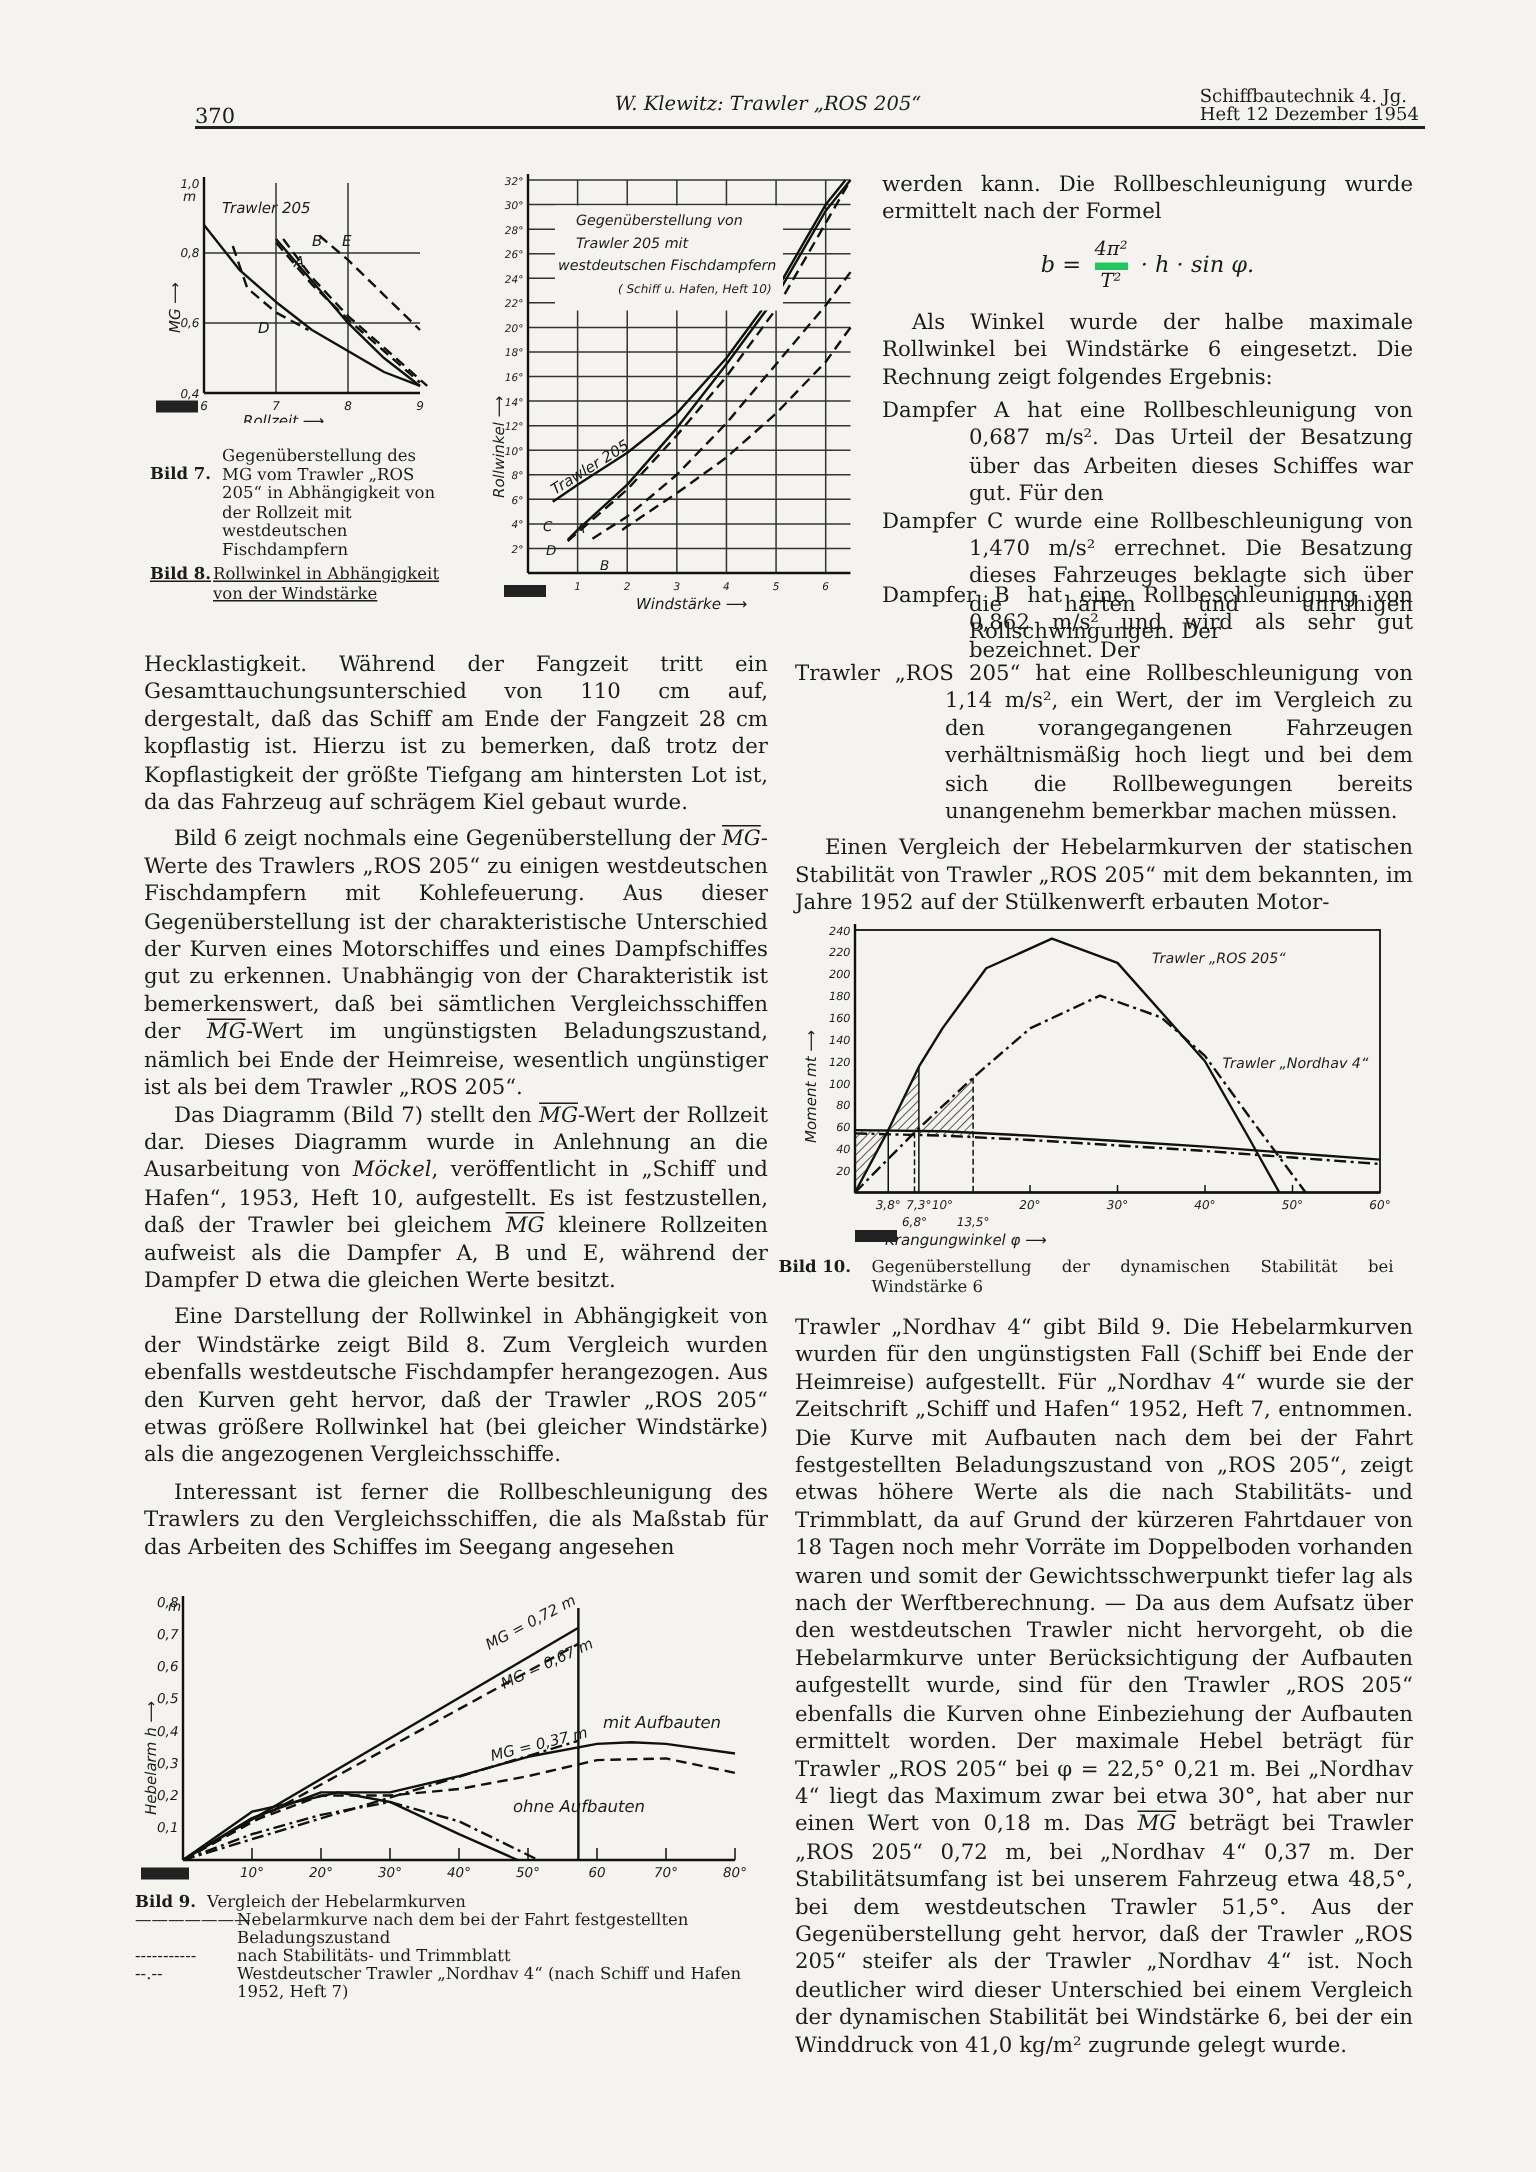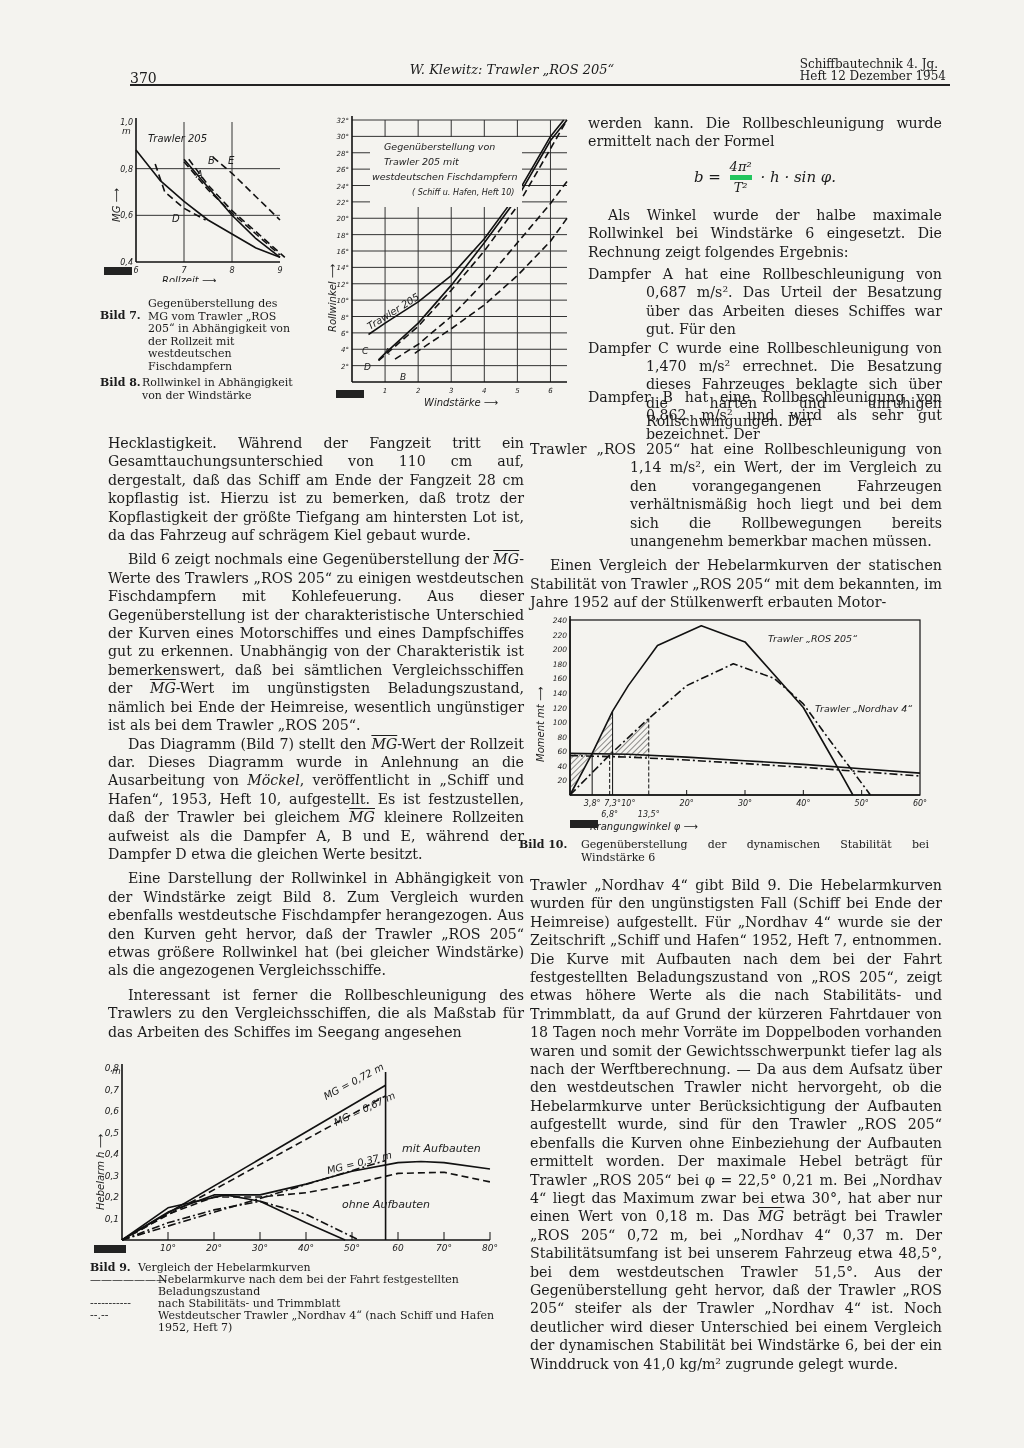--- a/index.html
+++ b/index.html
@@ -71,21 +71,21 @@
       <text x="22" y="22" font-size="9">m</text>
     </g>
   </svg>
 <div class="abs cap" style="left:100px;top:298px;width:200px;">
   <div style="display:flex;">
     <b style="width:48px;flex:none;margin-top:12px;">Bild 7.</b>
     <span>Gegenüberstellung des MG vom Trawler „ROS 205“ in Abhängigkeit von der Rollzeit mit westdeutschen Fischdampfern</span>
   </div>
 </div>
 <div class="abs cap" style="left:100px;top:377px;width:205px;">
-  <div style="display:flex;">
+  <div style="display:flex;text-decoration:underline;">
     <b style="width:42px;flex:none;">Bild 8.</b>
     <span>Rollwinkel in Abhängigkeit von der Windstärke</span>
   </div>
 </div>
 
 <svg class="abs" style="left:312px;top:112px;" width="265" height="298" id="svg8">
     <g>
       <line x1="73.07692307692308" x2="73.07692307692308" y1="8" y2="270" stroke="#333" stroke-width="1"></line>
       <line x1="106.15384615384616" x2="106.15384615384616" y1="8" y2="270" stroke="#333" stroke-width="1"></line>
       <line x1="139.23076923076923" x2="139.23076923076923" y1="8" y2="270" stroke="#333" stroke-width="1"></line>
@@ -230,21 +230,21 @@
   <div style="display:flex;">
     <b style="width:62px;flex:none;">Bild 10.</b>
     <span style="text-align:justify;">Gegenüberstellung der dynamischen Stabilität bei Windstärke 6</span>
   </div>
 </div>
 
 <div class="abs col" style="left:530px;top:876px;width:412px;">
   <p><span>Trawler „Nordhav 4“ gibt Bild 9. Die Hebelarmkurven wurden für den ungünstigsten Fall (Schiff bei Ende der Heimreise) aufgestellt. Für „Nordhav 4“ wurde sie der Zeitschrift „Schiff und Hafen“ 1952, Heft 7, entnommen. Die Kurve mit Aufbauten nach dem bei der Fahrt festgestellten Beladungszustand von „ROS 205“, zeigt etwas höhere Werte als die nach Stabilitäts- und Trimmblatt, da auf Grund der kürzeren Fahrtdauer von 18 Tagen noch mehr Vorräte im Doppelboden vorhanden waren und somit der Gewichtsschwerpunkt tiefer lag als nach der Werftberechnung. — Da aus dem Aufsatz über den westdeutschen Trawler nicht hervorgeht, ob die Hebelarmkurve unter Berücksichtigung der Aufbauten aufgestellt wurde, sind für den Trawler „ROS 205“ ebenfalls die Kurven ohne Einbeziehung der Aufbauten ermittelt worden. Der maximale Hebel beträgt für Trawler „ROS 205“ bei φ = 22,5° 0,21 m. Bei „Nordhav 4“ liegt das Maximum zwar bei etwa 30°, hat aber nur einen Wert von 0,18 m. Das </span><span class="ov">MG</span><span> beträgt bei Trawler „ROS 205“ 0,72 m, bei „Nordhav 4“ 0,37 m. Der Stabilitätsumfang ist bei unserem Fahrzeug etwa 48,5°, bei dem westdeutschen Trawler 51,5°. Aus der Gegenüberstellung geht hervor, daß der Trawler „ROS 205“ steifer als der Trawler „Nordhav 4“ ist. Noch deutlicher wird dieser Unterschied bei einem Vergleich der dynamischen Stabilität bei Windstärke 6, bei der ein Winddruck von 41,0 kg/m² zugrunde gelegt wurde.</span></p>
 </div>
 
-<div class="abs col" style="left:108px;top:434px;width:416px;">
+<div class="abs col" style="left:96px;top:434px;width:416px;">
   <p>Hecklastigkeit. Während der Fangzeit tritt ein Gesamttauchungsunterschied von 110 cm auf, dergestalt, daß das Schiff am Ende der Fangzeit 28 cm kopflastig ist. Hierzu ist zu bemerken, daß trotz der Kopflastigkeit der größte Tiefgang am hintersten Lot ist, da das Fahrzeug auf schrägem Kiel gebaut wurde.</p>
   <p class="ind gap"><span>Bild 6 zeigt nochmals eine Gegenüberstellung der </span><span class="ov">MG</span><span>-Werte des Trawlers „ROS 205“ zu einigen westdeutschen Fischdampfern mit Kohlefeuerung. Aus dieser Gegenüberstellung ist der charakteristische Unterschied der Kurven eines Motorschiffes und eines Dampfschiffes gut zu erkennen. Unabhängig von der Charakteristik ist bemerkenswert, daß bei sämtlichen Vergleichsschiffen der </span><span class="ov">MG</span><span>-Wert im ungünstigsten Beladungszustand, nämlich bei Ende der Heimreise, wesentlich ungünstiger ist als bei dem Trawler „ROS 205“.</span></p>
   <p class="ind"><span>Das Diagramm (Bild 7) stellt den </span><span class="ov">MG</span><span>-Wert der Rollzeit dar. Dieses Diagramm wurde in Anlehnung an die Ausarbeitung von </span><i>Möckel</i><span>, veröffentlicht in „Schiff und Hafen“, 1953, Heft 10, aufgestellt. Es ist festzustellen, daß der Trawler bei gleichem </span><span class="ov">MG</span><span> kleinere Rollzeiten aufweist als die Dampfer A, B und E, während der Dampfer D etwa die gleichen Werte besitzt.</span></p>
   <p class="ind gap">Eine Darstellung der Rollwinkel in Abhängigkeit von der Windstärke zeigt Bild 8. Zum Vergleich wurden ebenfalls westdeutsche Fischdampfer herangezogen. Aus den Kurven geht hervor, daß der Trawler „ROS 205“ etwas größere Rollwinkel hat (bei gleicher Windstärke) als die angezogenen Vergleichsschiffe.</p>
   <p class="ind gap">Interessant ist ferner die Rollbeschleunigung des Trawlers zu den Vergleichsschiffen, die als Maßstab für das Arbeiten des Schiffes im Seegang angesehen</p>
 </div>
 
 <svg class="abs" style="left:90px;top:1060px;" width="410" height="195" id="svg9">
     <g>
       <line x1="32" x2="32" y1="4" y2="180" stroke="#111" stroke-width="1.6"></line>

